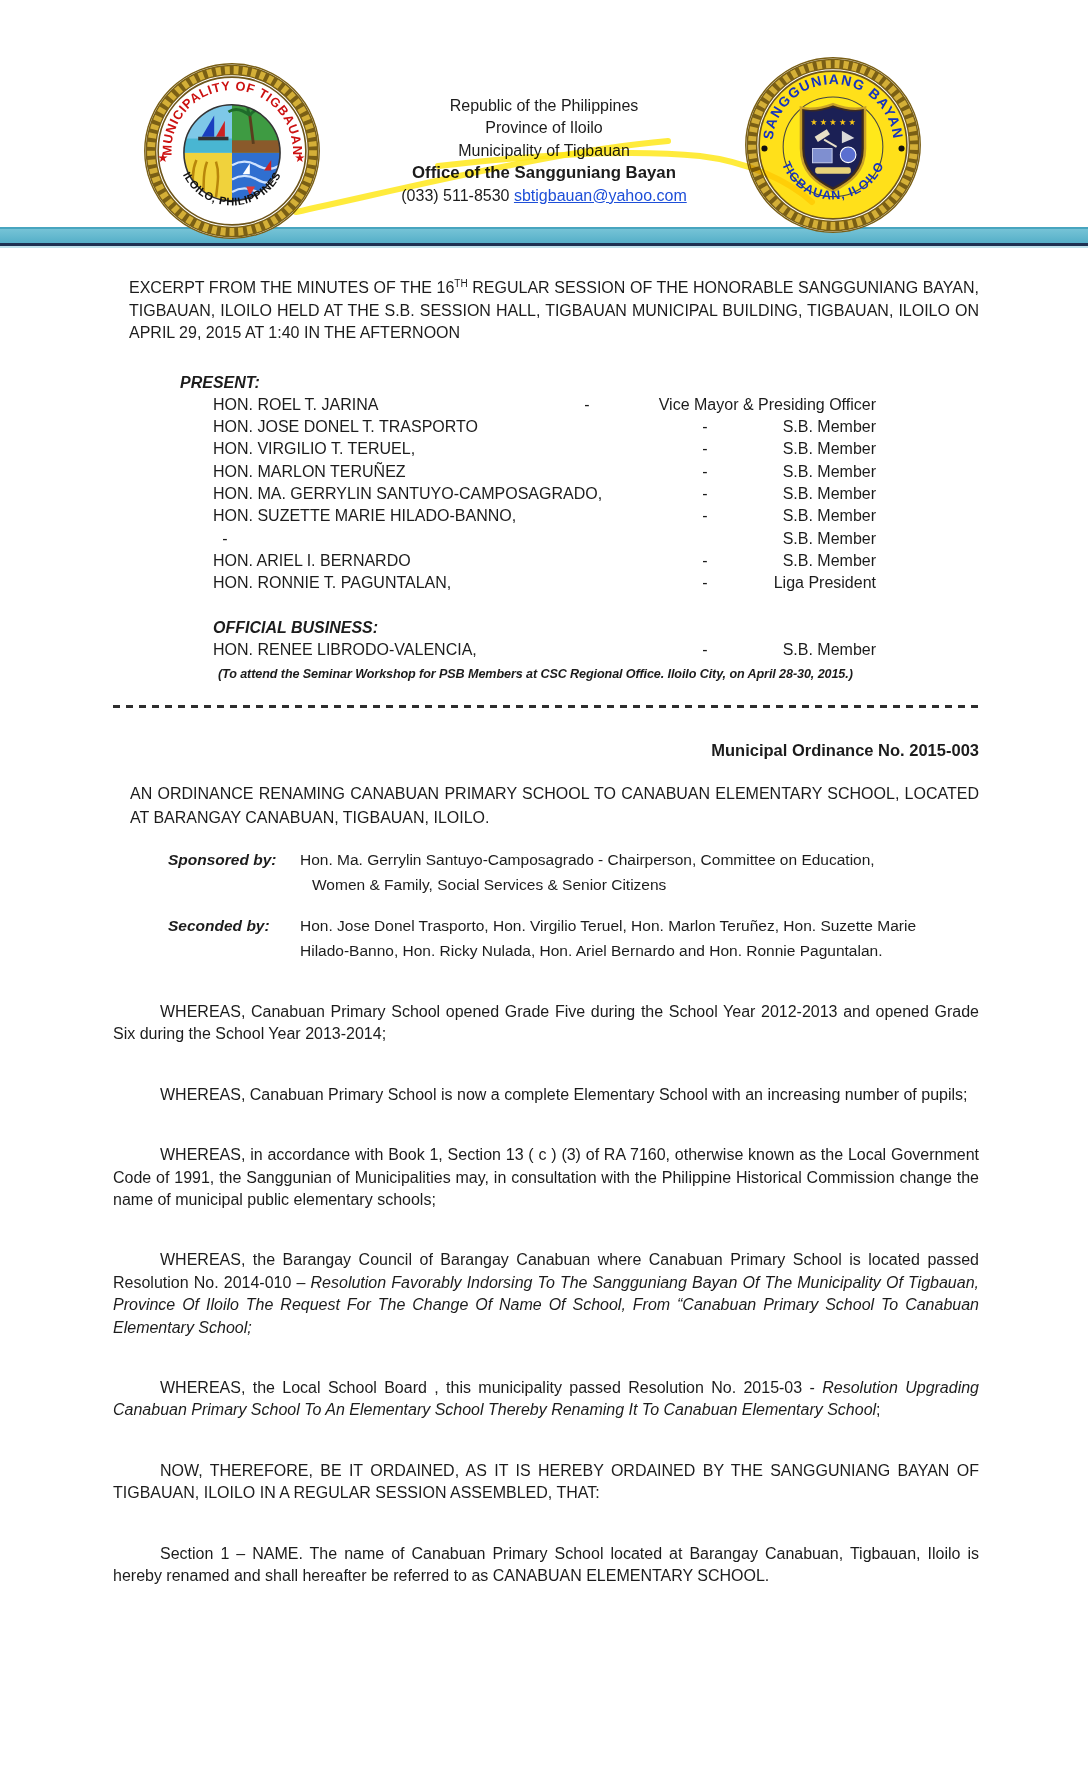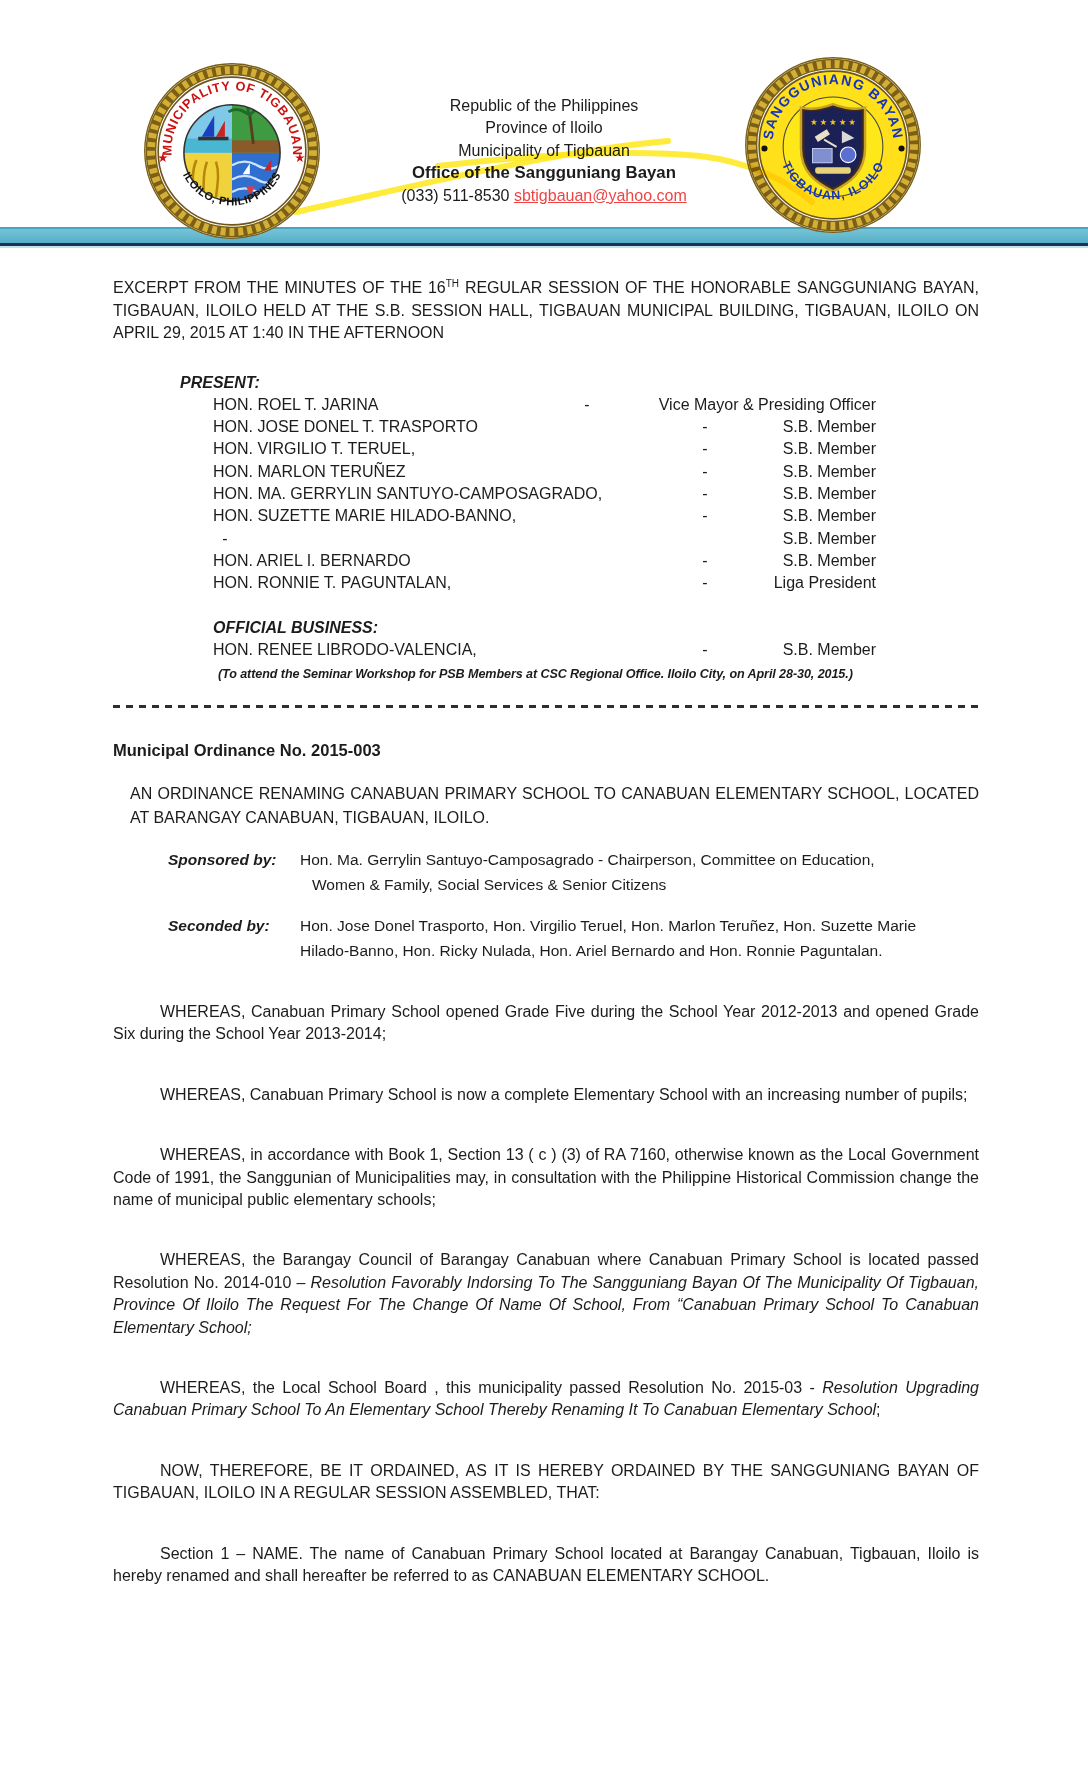--- a/index.html
+++ b/index.html
@@ -7,48 +7,48 @@
        font-family:"Liberation Sans",sans-serif;color:#1c1c1c;position:relative;}
 
   
   .header{position:relative;height:227px;}
   .seal{position:absolute;width:178px;height:178px;}
   .seal-left{left:143px;top:62px;}
   .seal-right{left:744px;top:56px;}
   .header-center{position:absolute;left:244px;right:244px;top:95px;
                  text-align:center;font-size:16px;line-height:22.4px;}
   .header-center .office{font-weight:bold;font-size:16.8px;}
-  .email-link{color:#ef4444;text-decoration:underline;}
+  .email-link{color:#1d4ed8;text-decoration:underline;}
   .swoosh{position:absolute;left:0;top:0;pointer-events:none;mix-blend-mode:multiply;}
 
   .accent-bar{height:14px;background:linear-gradient(#76c3d6,#55afc8);
               border-top:2px solid #48a5bf;border-bottom:3px solid #1e3152;
               box-shadow:0 2px 0 #bfe2ec;}
 
   
   .main{padding:0 109px 0 113px;}
-  .intro{margin:27px 0 0 0;font-size:16px;line-height:22.4px;text-align:justify;}
+  .intro{margin:27px 0 0 16px;font-size:16px;line-height:22.4px;text-align:justify;}
   .intro sup{font-size:10px;}
 
   .present-block{margin:27px 0 0 100px;width:663px;font-size:16px;line-height:22.3px;}
   .roster-label{font-weight:bold;font-style:italic;margin-left:-33px;}
   .prow{display:flex;}
   .prow .name{width:480px;flex:none;}
   .prow.wide .name{width:362px;}
   .prow .dash{width:24px;flex:none;text-align:center;}
   .prow .title{flex:1;text-align:right;}
 
   .ob-block{margin:22px 0 16px 100px;width:663px;font-size:16px;line-height:22.3px;}
   .ob-note{font-size:12.6px;font-weight:bold;font-style:italic;margin:2px 0 0 5px;
            width:720px;letter-spacing:-0.1px;}
 
   .divider{margin-top:20px;height:2.5px;
            background:repeating-linear-gradient(90deg,#2e2e2e 0 7px,transparent 7px 13px);}
 
-  .ord-title{margin-top:33px;text-align:left;font-weight:bold;font-size:16.5px;}
+  .ord-title{margin-top:33px;text-align:right;font-weight:bold;font-size:16.5px;}
   .subject{margin:22px 0 0 17px;font-size:16px;line-height:24px;text-align:justify;}
 
   .sponsor-row{display:flex;margin:17px 0 0 55px;font-size:15.5px;line-height:25px;}
   .sponsor-row .lab{font-weight:bold;font-style:italic;width:132px;flex:none;}
   .sponsor-row .txt{width:660px;}
   .sponsor-row .txt .line2{margin-left:12px;}
   .seconded-row .txt{width:648px;}
 
   .whereas{margin:0;}
   .whereas p{margin:38px 0 0 0;font-size:16px;line-height:22.4px;

